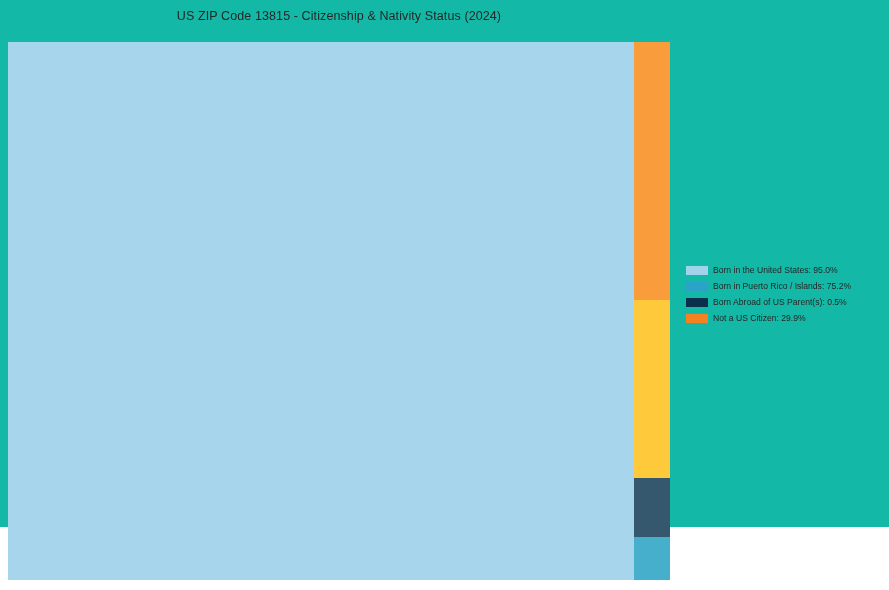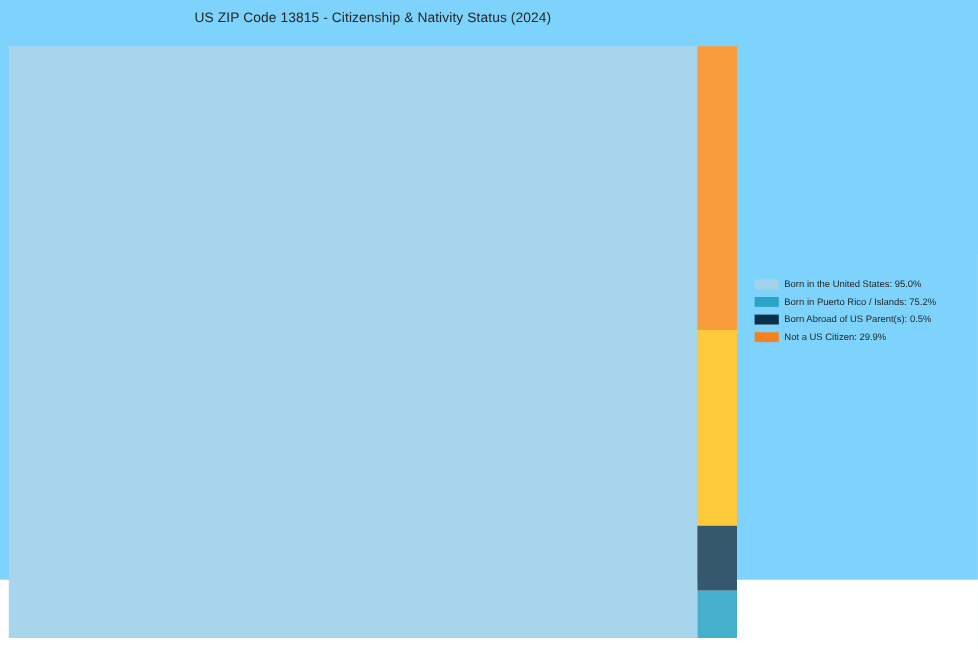--- a/index.html
+++ b/index.html
@@ -15,21 +15,21 @@
     font-family: "Liberation Sans", sans-serif;
     -webkit-font-smoothing: antialiased;
   }
 
   #figure {
     position: absolute;
     left: 0;
     top: 0;
     width: 889px;
     height: 527px;
-    background: #7dd3fc;
+    background: #14b8a6;
   }
 
   #chart-title {
     position: absolute;
     left: 0;
     top: 9px;
     width: 678px;
     text-align: center;
     font-size: 12.5px;
     color: #262626;
@@ -46,21 +46,21 @@
   }
 
   .tile {
     position: absolute;
     box-sizing: border-box;
   }
 
   #legend {
     position: absolute;
     left: 686px;
-    top: 250px;
+    top: 262px;
     width: 190px;
   }
 
   .legend-row {
     position: relative;
     height: 16px;
     display: flex;
     align-items: center;
   }
 

